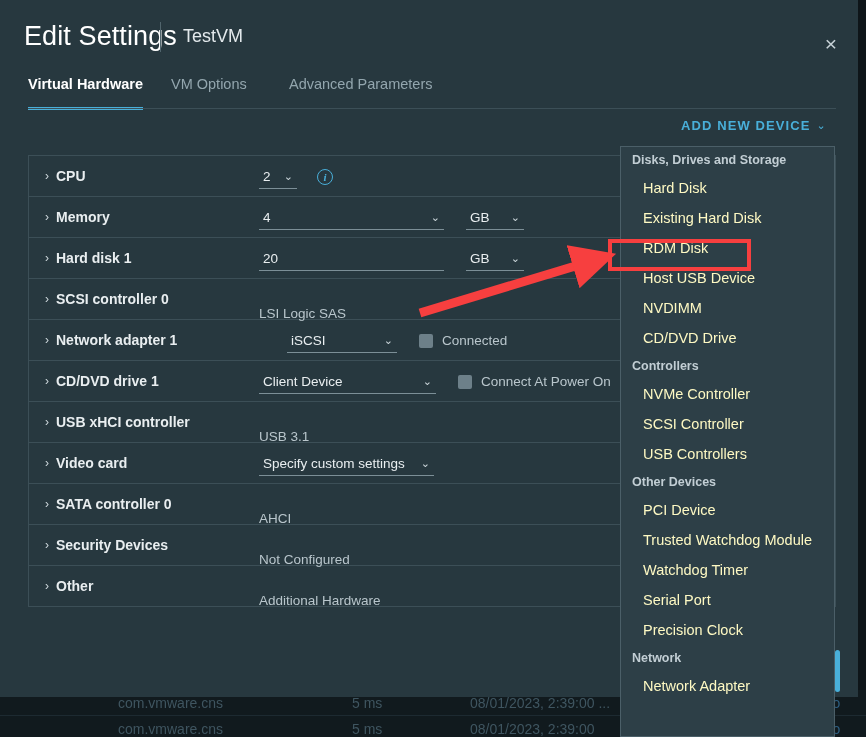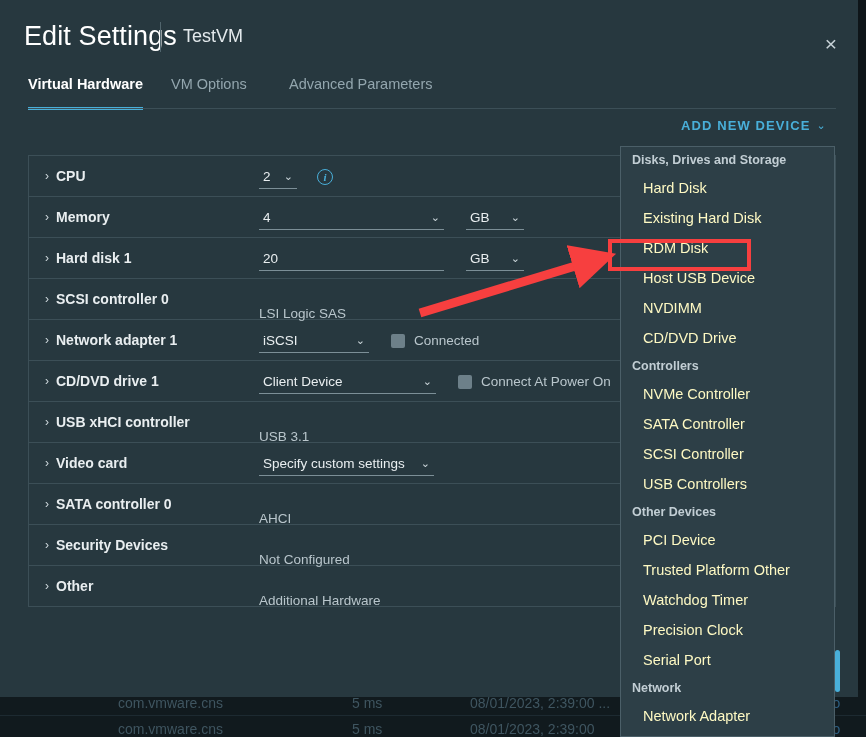--- a/index.html
+++ b/index.html
@@ -216,21 +216,21 @@
           <div class="val-area">
             <span class="plain-val">LSI Logic SAS</span>
           </div>
         </div>
         <div class="hw-row">
           <div class="hw-label">
             <span class="caret">›</span>
             <span>Network adapter 1</span>
           </div>
           <div class="val-area">
-            <div class="field" style="width: 110px;">
+            <div class="field" style="width: 110px; margin-left: 28px;">
               <span class="txt">iSCSI</span>
               <span class="chev">⌄</span>
             </div>
             <div class="checkbox-wrap" style="margin-left: 22px;">
               <div class="checkbox"></div>
               <span class="cb-label">Connected</span>
             </div>
           </div>
         </div>
         <div class="hw-row">
@@ -303,29 +303,28 @@
   <div class="menu">
       <div class="menu-group">Disks, Drives and Storage</div>
       <div class="menu-item">Hard Disk</div>
       <div class="menu-item">Existing Hard Disk</div>
       <div class="menu-item">RDM Disk</div>
       <div class="menu-item">Host USB Device</div>
       <div class="menu-item">NVDIMM</div>
       <div class="menu-item">CD/DVD Drive</div>
       <div class="menu-group">Controllers</div>
       <div class="menu-item">NVMe Controller</div>
-      <div class="menu-item">SATA Controller</div>
       <div class="menu-item">SCSI Controller</div>
       <div class="menu-item">USB Controllers</div>
       <div class="menu-group">Other Devices</div>
       <div class="menu-item">PCI Device</div>
-      <div class="menu-item">Trusted Platform Other</div>
+      <div class="menu-item">Trusted Watchdog Module</div>
       <div class="menu-item">Watchdog Timer</div>
+      <div class="menu-item">Serial Port</div>
       <div class="menu-item">Precision Clock</div>
-      <div class="menu-item">Serial Port</div>
       <div class="menu-group">Network</div>
       <div class="menu-item">Network Adapter</div>
     </div>
   <div class="menu-scrollbar"></div>
 
   <div class="hl-box" style="border-color: rgb(247, 63, 63);"></div>
   <svg class="arrow-svg">
     <defs>
       <marker id="ah" markerWidth="5" markerHeight="5" refX="2.2" refY="2.5" orient="auto">
         <path d="M0,0 L5,2.5 L0,5 z" fill="#f73f3f"></path>

